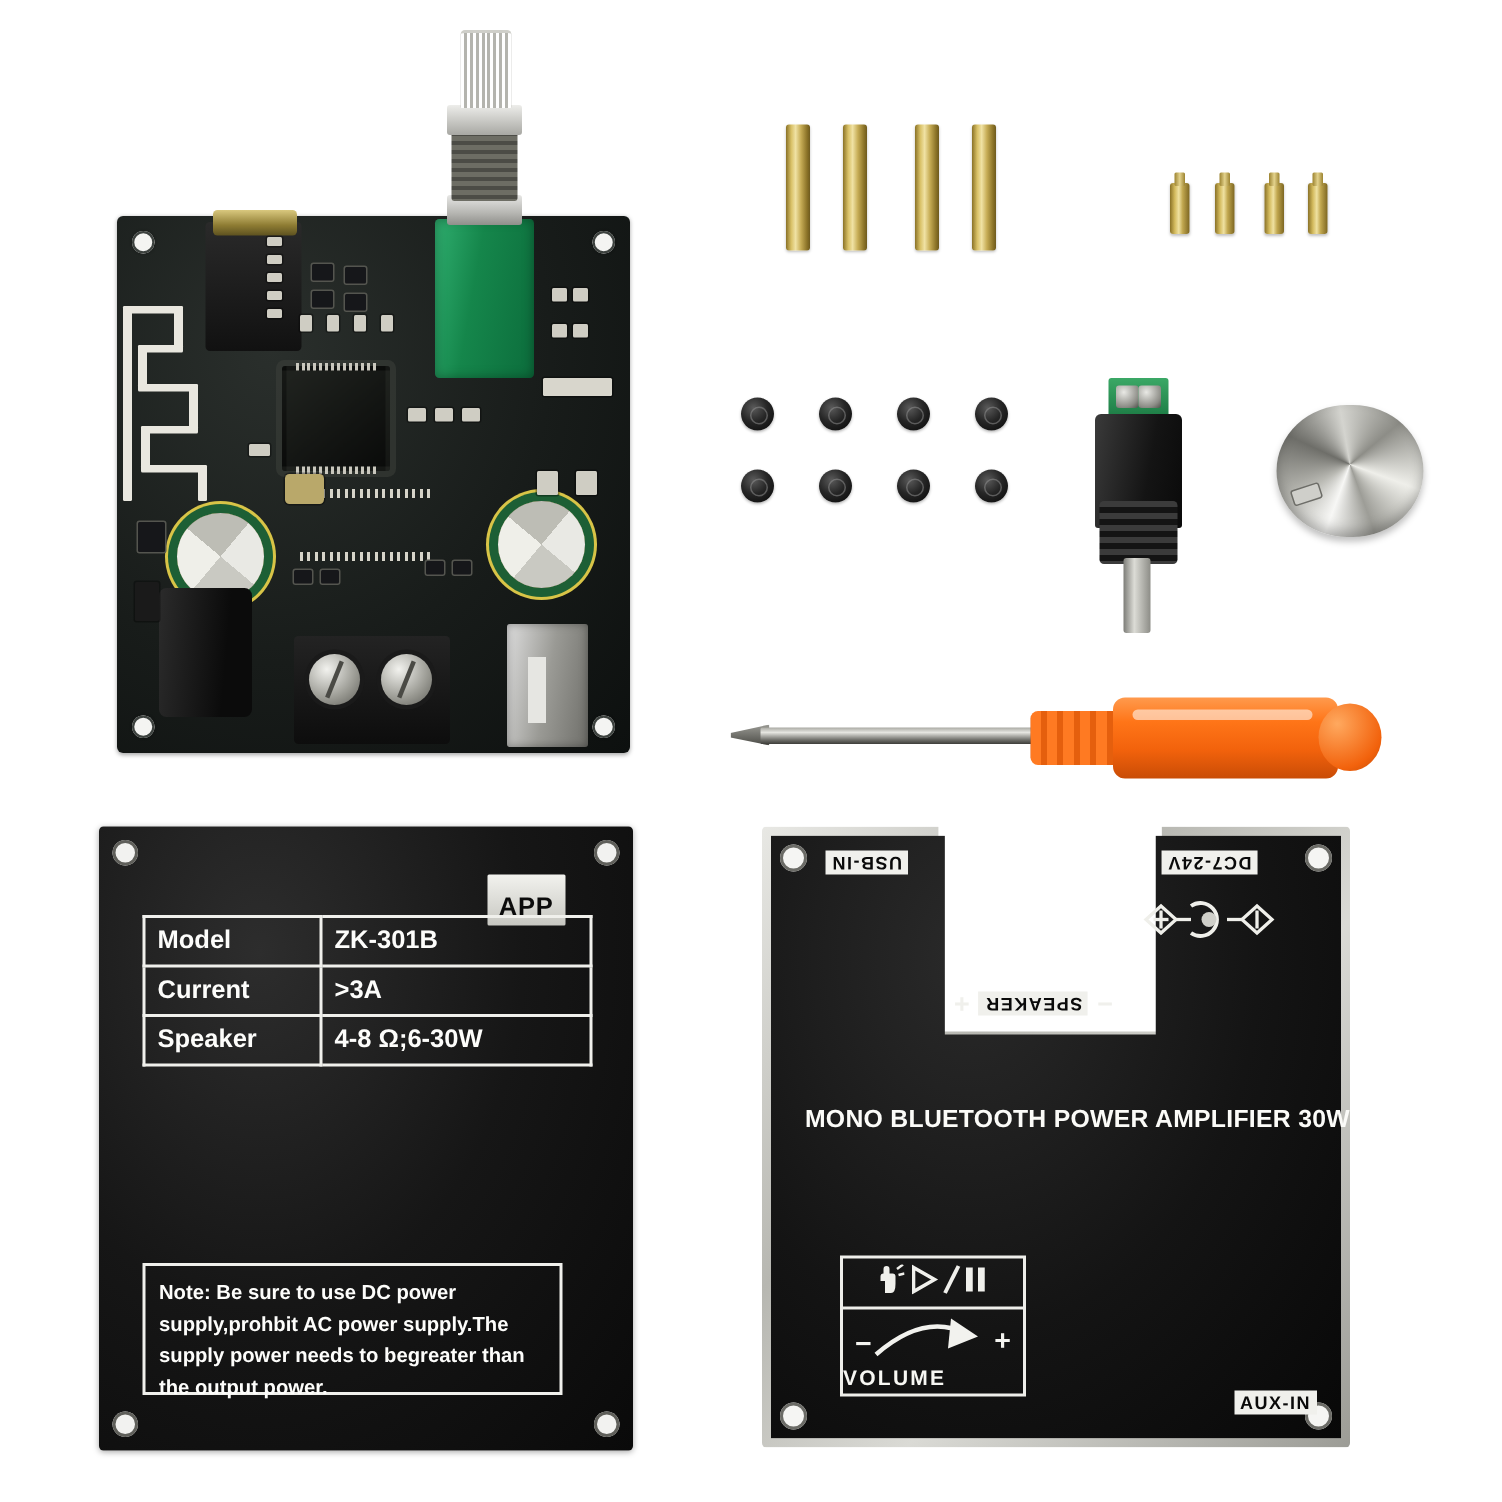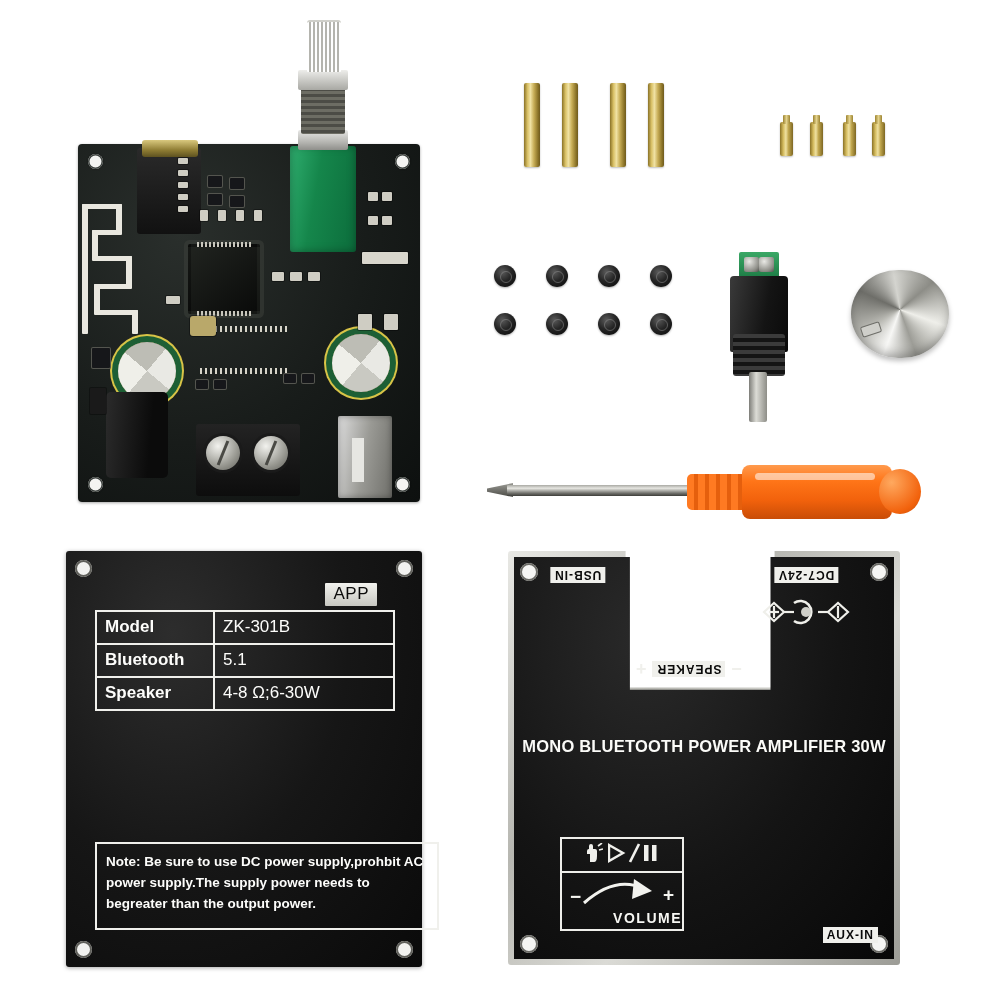--- a/index.html
+++ b/index.html
@@ -274,44 +274,44 @@
     background: #f2f2f0;
     box-shadow: 0 0 0 2px #5f5f5a inset;
   }
   .plh-tl { left: 9px;  top: 9px; }
   .plh-tr { right: 9px; top: 9px; }
   .plh-bl { left: 9px;  bottom: 9px; }
   .plh-br { right: 9px; bottom: 9px; }
 
   #app-badge {
     position: absolute; right: 45px; top: 32px;
-    padding: 1px 8px 2px;
+    padding: 12px 8px 2px;
     background: linear-gradient(180deg,#f2f2ee,#c7c7c1);
     color: #0b0b0b;
-    font-size: 17px; font-weight: normal; letter-spacing: .5px;
+    font-size: 17px; font-weight: bold; letter-spacing: .5px;
     border-radius: 1px;
   }
 
   #spec-table {
     position: absolute; left: 29px; top: 59px; width: 300px;
     border: 2px solid #f0f0ec;
     border-collapse: collapse;
   }
   #spec-table td {
     border: 2px solid #f0f0ec;
     color: #fdfdfb;
     padding: 6px 8px 7px;
     font-size: 17px;
     line-height: 1.05;
     background: transparent;
   }
   #spec-table td.k { width: 118px; font-weight: bold; }
-  #spec-table td.v { font-weight: normal; }
+  #spec-table td.v { font-weight: bold; }
   #spec-note {
-    position: absolute; left: 29px; top: 291px; width: 344px; height: 88px;
+    position: absolute; left: 29px; top: 291px; width: 280px; height: 88px;
     border: 2px solid #f0f0ec;
     padding: 8px 9px;
     color: #fdfdfb;
     font-size: 13.5px; font-weight: bold; line-height: 1.55;
   }
 
   
   #faceplate {
     position: absolute; left: 508px; top: 551px; width: 392px; height: 414px;
   }
@@ -357,42 +357,42 @@
     background:#f0f0ec; color:#0a0a0a; padding: 1px 4px; letter-spacing: 1px; font-size: 12px;
   }
 
   #dc-polarity {
     position: absolute; right: 48px; top: 40px; z-index: 5;
     transform: rotate(180deg);
   }
 
   #fp-title {
     position: absolute; left: 0; right: 0; top: 186px;
-    text-align: center; z-index: 5;
+    text-align: right; z-index: 5;
     color: #fbfbf8; font-weight: bold; font-size: 16.5px; letter-spacing: .2px;
   }
 
   #volume-box {
     position: absolute; left: 52px; bottom: 34px; width: 124px; z-index: 5;
     border: 2px solid #eeeeea;
   }
   #vb-top {
     height: 34px; border-bottom: 2px solid #eeeeea;
     display: flex; align-items: center; justify-content: center; gap: 5px;
     color: #f4f4f0;
   }
   #vb-bottom { height: 56px; position: relative; }
   #vb-minus {
     position:absolute; left:8px; top:14px; color:#f4f4f0; font-size: 19px; font-weight:bold; line-height:1;
   }
   #vb-plus {
     position:absolute; right:8px; top:12px; color:#f4f4f0; font-size: 19px; font-weight:bold; line-height:1;
   }
   #vb-label {
-    position:absolute; left:0; right:0; bottom:3px; text-align:right;
+    position:absolute; left:0; right:0; bottom:3px; text-align:left;
     color:#f7f7f3; font-weight:bold; font-size: 14px; letter-spacing: 1.5px;
   }
 </style>
 </head>
 <body>
 
 <div id="stage">
 
   <div id="pcb-board">
     <div class="pcb-hole ph-tl"></div>
@@ -520,22 +520,22 @@
 
     <div id="app-badge">APP</div>
 
     <table id="spec-table">
       <tbody>
         <tr>
           <td class="k">Model</td>
           <td class="v">ZK-301B</td>
         </tr>
         <tr>
-          <td class="k">Bluetooth</td>
-          <td class="v">5.1</td>
+          <td class="k">Current</td>
+          <td class="v">&gt;3A</td>
         </tr>
         <tr>
           <td class="k">Speaker</td>
           <td class="v">4-8 Ω;6-30W</td>
         </tr>
       </tbody>
     </table>
 
     <div id="spec-note">Note: Be sure to use DC power supply,prohbit AC power supply.The supply power needs to begreater than the output power.</div>
   </div>

